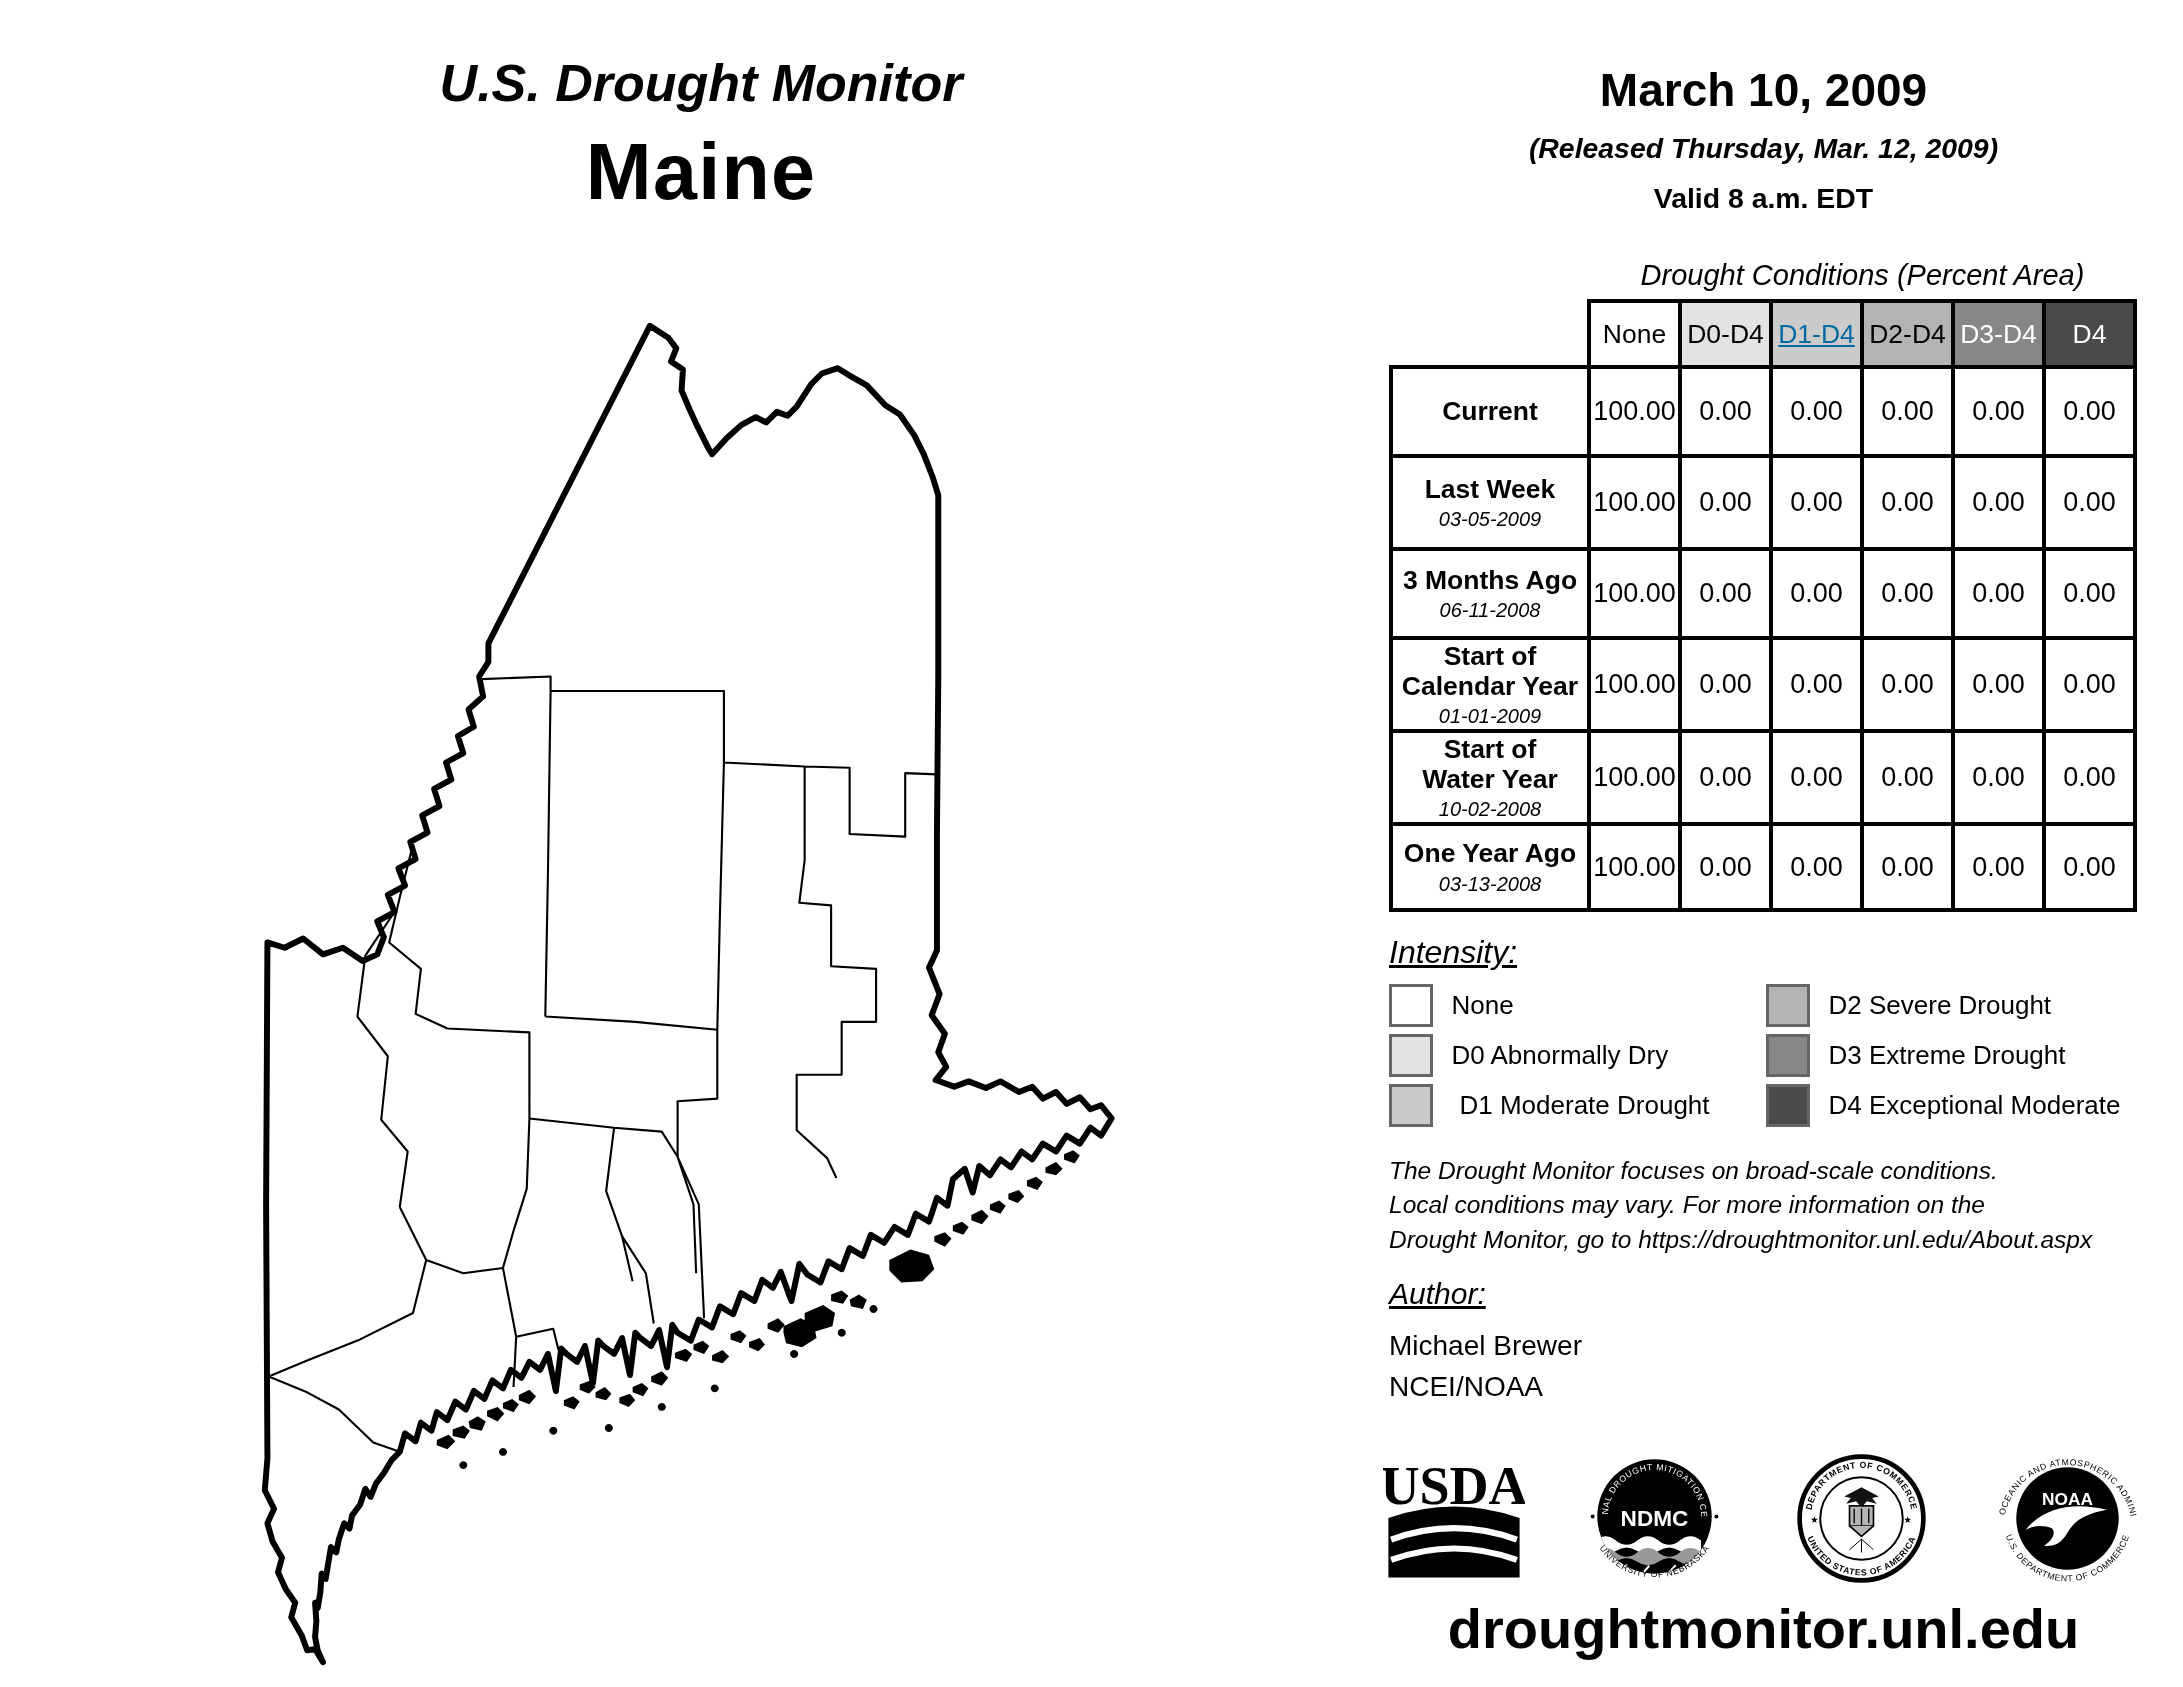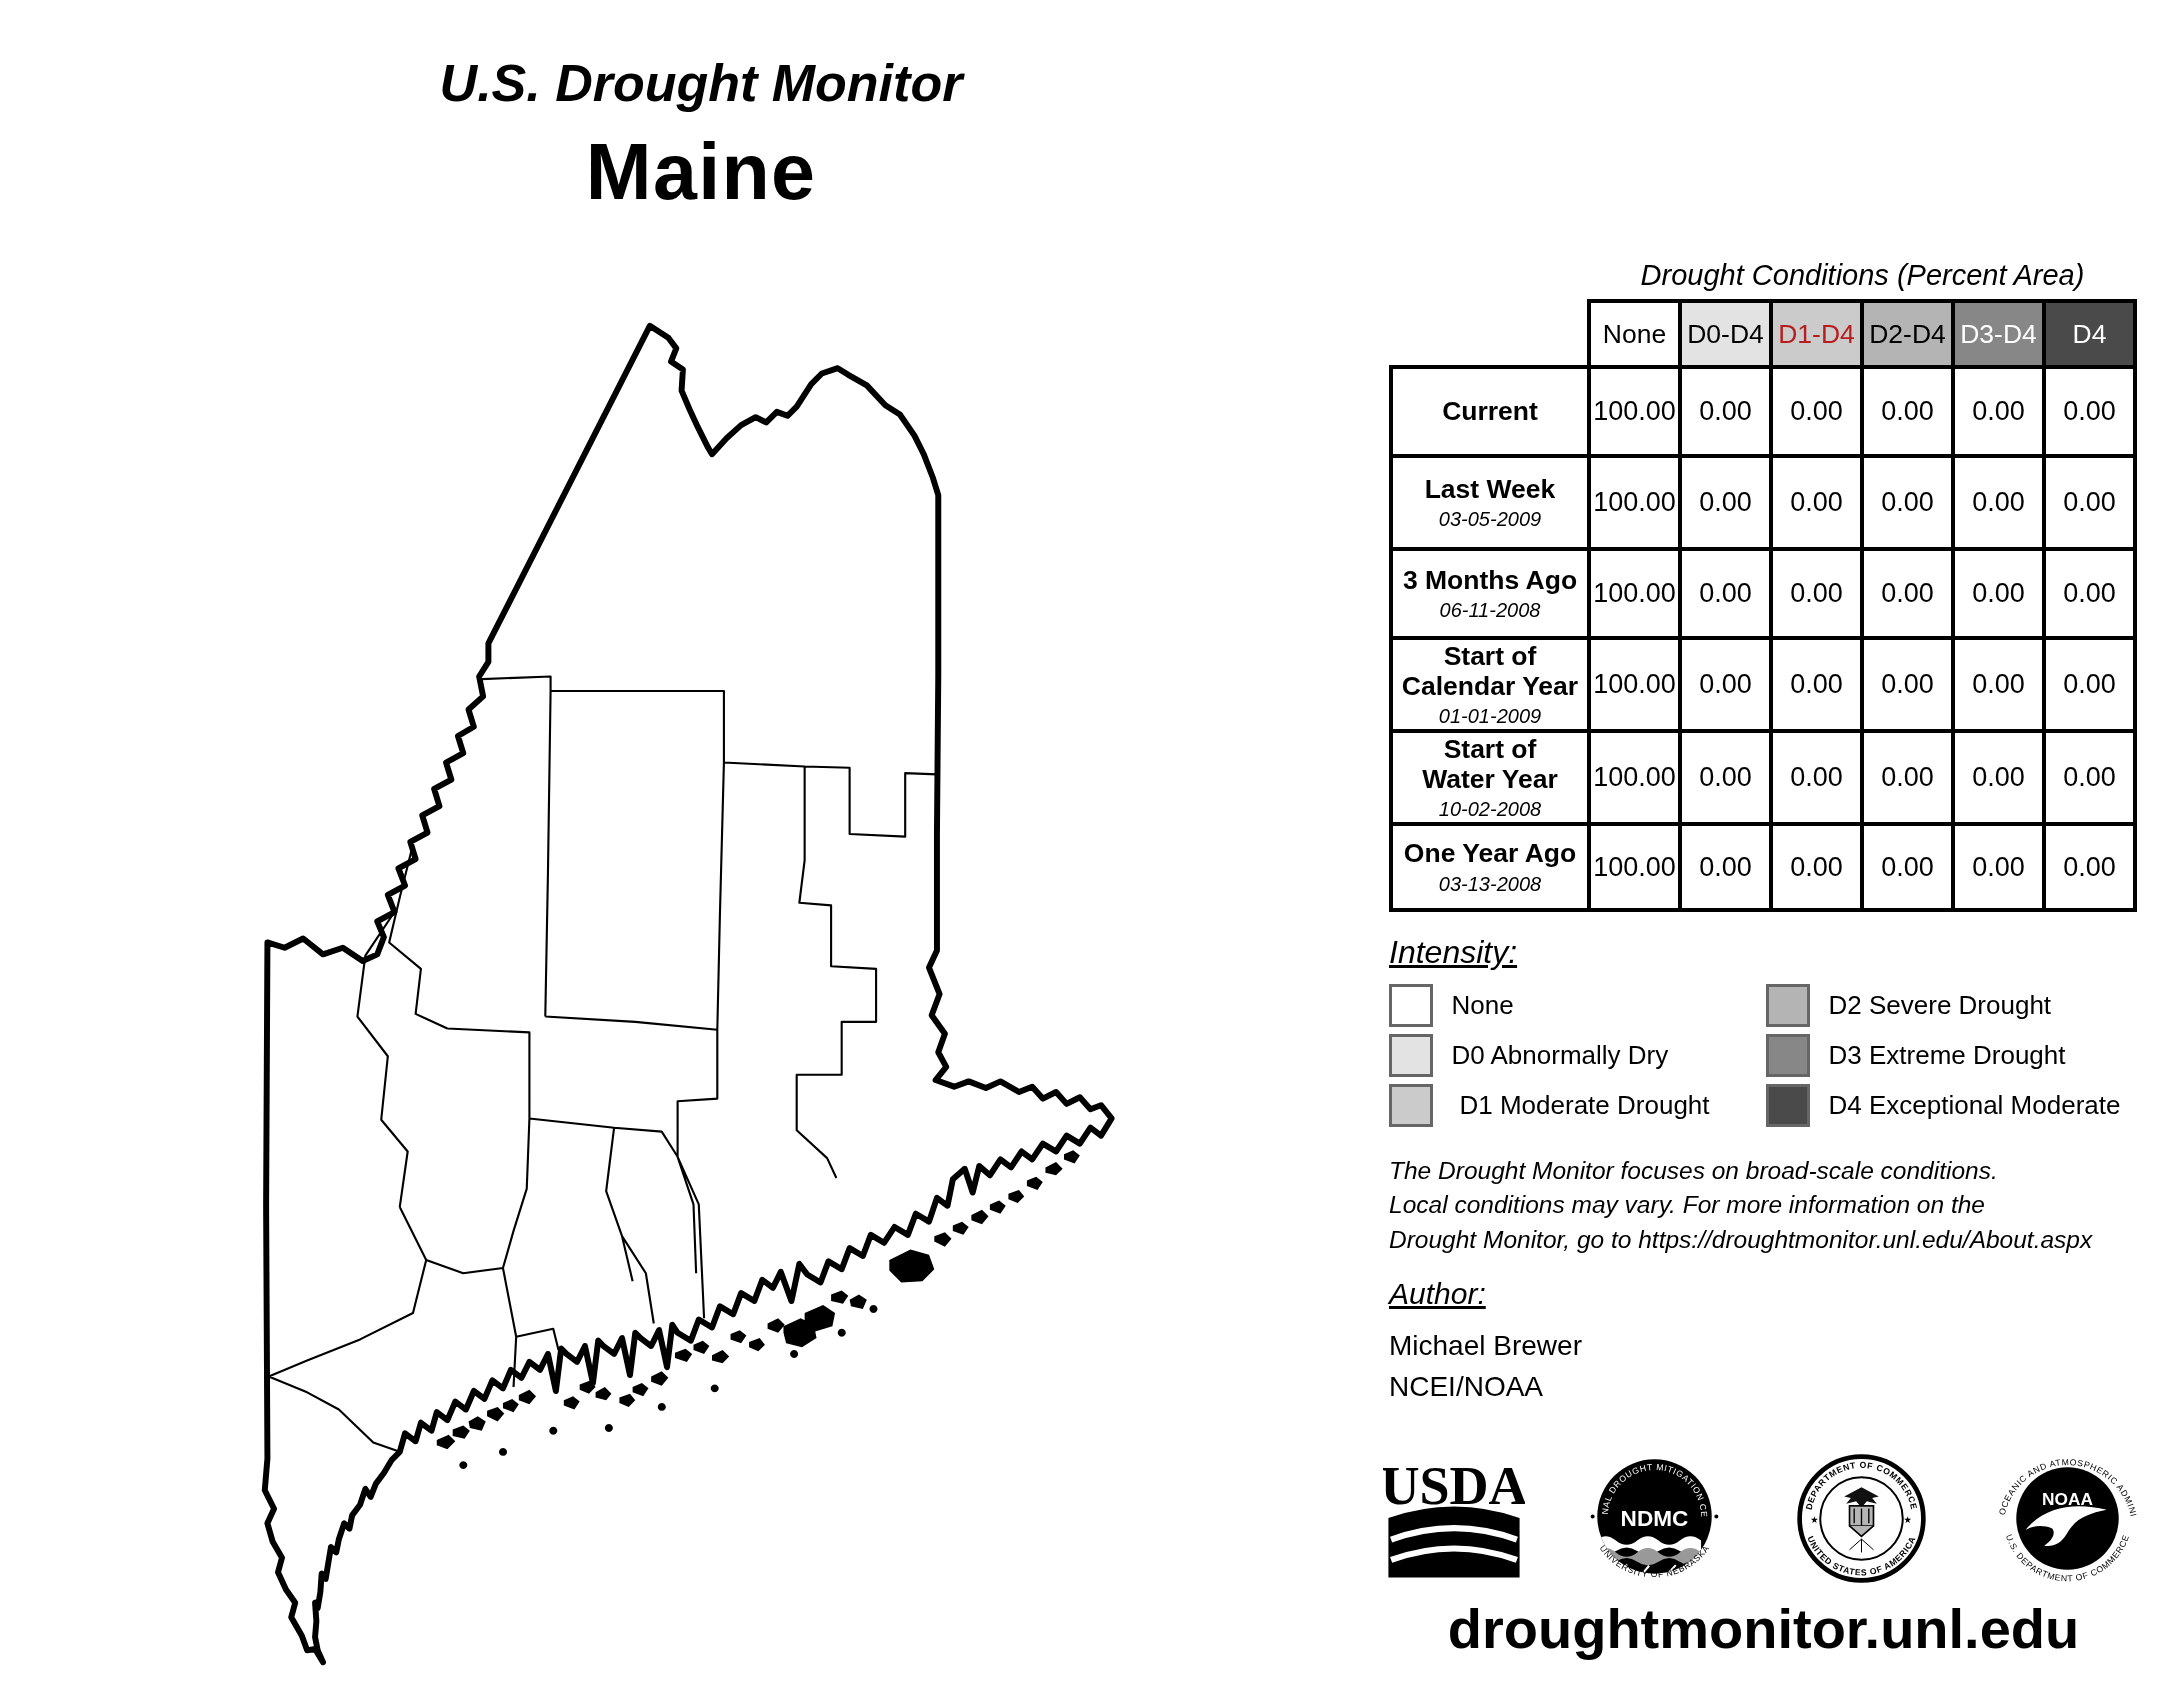--- a/index.html
+++ b/index.html
@@ -123,39 +123,44 @@
            M682,692 l8,-3 4,5 -5,5 -7,-3 z  M696,682 l7,-3 5,4 -4,6 -8,-3 z
            M710,672 l8,-4 5,5 -5,5 -8,-2 z  M724,662 l7,-3 5,4 -4,6 -8,-3 z
            M338,868 a3,3 0 1 0 .1,0 z M380,866 a3,3 0 1 0 .1,0 z
            M420,850 a3,3 0 1 0 .1,0 z M460,836 a3,3 0 1 0 .1,0 z
            M520,810 a3,3 0 1 0 .1,0 z M556,794 a3,3 0 1 0 .1,0 z
            M580,776 a3,3 0 1 0 .1,0 z M300,884 a3,3 0 1 0 .1,0 z
            M270,894 a3,3 0 1 0 .1,0 z"></path>
     </svg>
   </div>
 
+  <div class="abs" id="dateblock">
+    <div class="d1">March 10, 2009</div>
+    <div class="d2">(Released Thursday, Mar. 12, 2009)</div>
+    <div class="d3">Valid 8 a.m. EDT</div>
+  </div>
 
   <div class="abs" id="tabletitle">Drought Conditions (Percent Area)</div>
 
   <table class="abs" id="dtable" style="left:1389px;top:299px;width:746px;">
     <colgroup>
         <col style="width:198px">
         <col style="width:91px">
         <col style="width:91px">
         <col style="width:91px">
         <col style="width:91px">
         <col style="width:91px">
         <col style="width:91px">
       </colgroup>
     <tbody>
         <tr style="height:66px">
       <th class="blank"></th>
       <th style="background-color: rgb(255, 255, 255); color: rgb(0, 0, 0);">None</th>
       <th style="background-color: rgb(227, 227, 227); color: rgb(0, 0, 0);">D0-D4</th>
-      <th style="background-color: rgb(203, 203, 203); color: #b91c1c;">D1-D4</th>
+      <th style="background-color: rgb(203, 203, 203); color: #0369a1; text-decoration: underline;">D1-D4</th>
       <th style="background-color: rgb(180, 180, 180); color: rgb(0, 0, 0);">D2-D4</th>
       <th style="background-color: rgb(135, 135, 135); color: rgb(255, 255, 255);">D3-D4</th>
       <th style="background-color: rgb(74, 74, 74); color: rgb(255, 255, 255);">D4</th>
     </tr>
     <tr style="height:89px">
       <td class="rowlab">
             <div class="rl-main">Current</div>
           </td>
       <td class="val">100.00</td>
       <td class="val">0.00</td>

